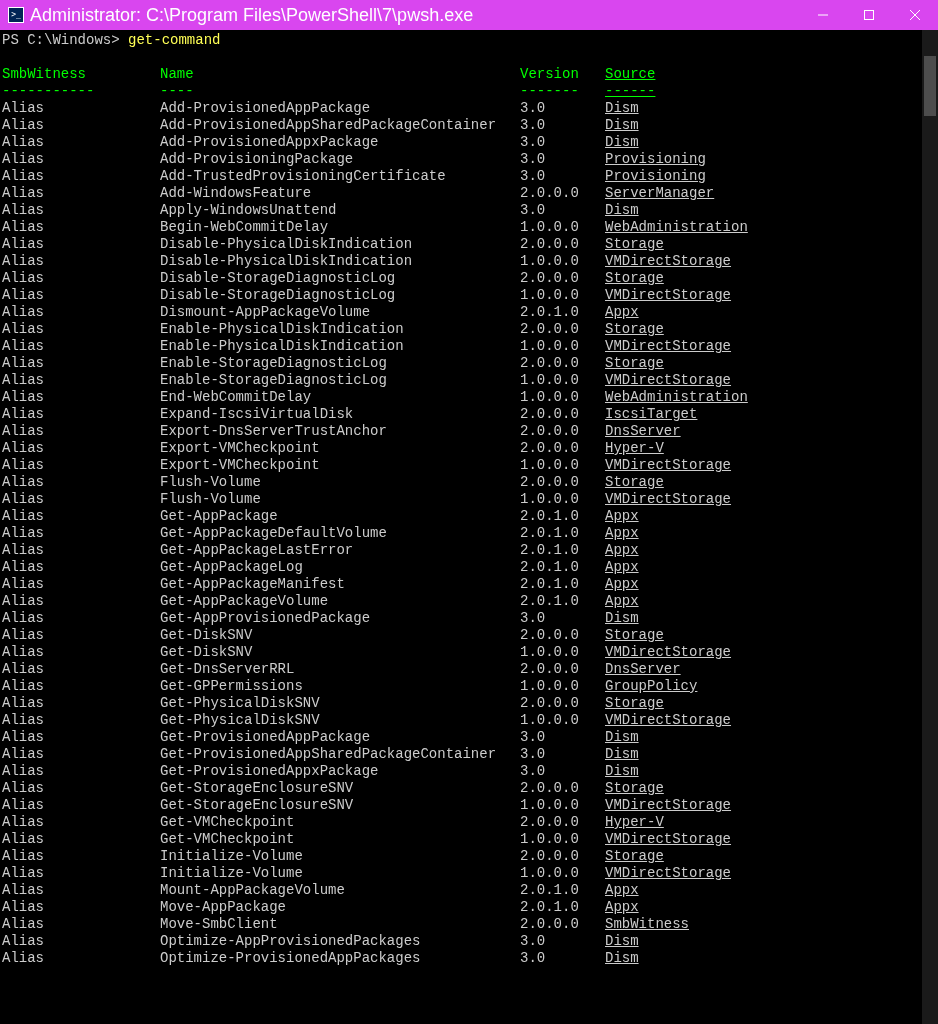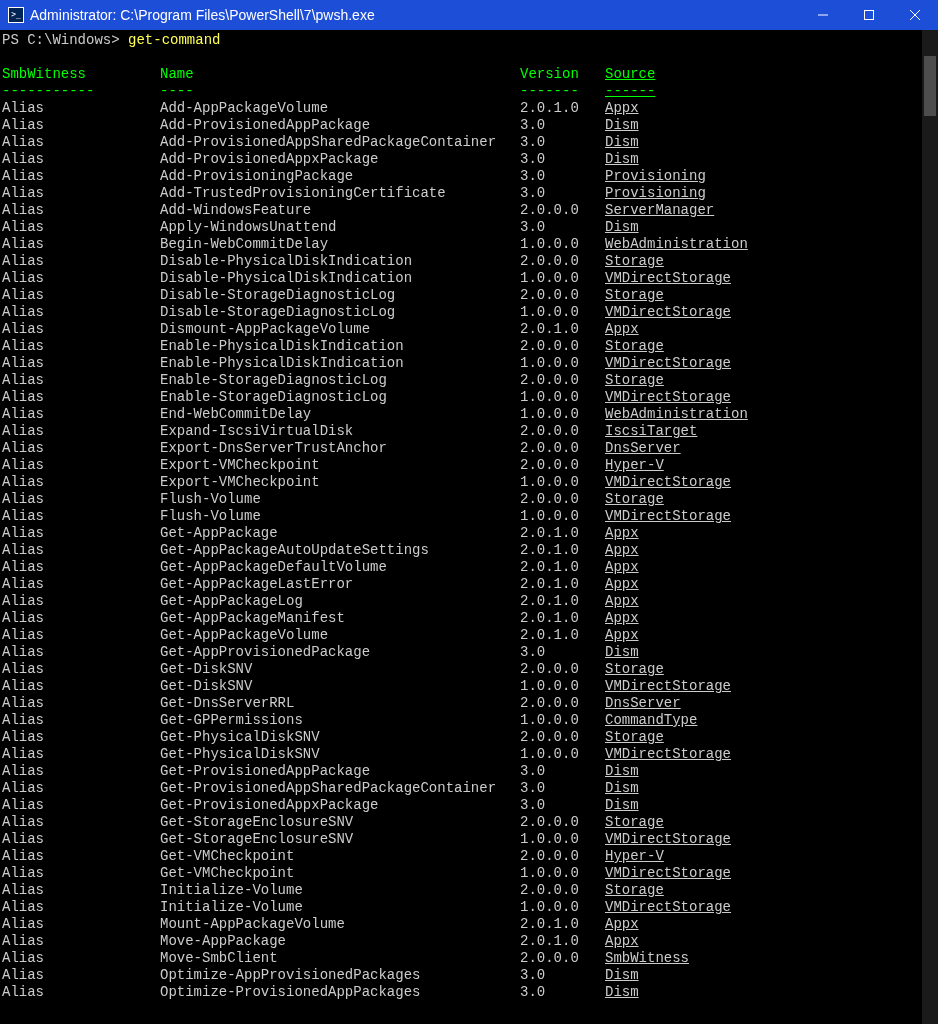--- a/index.html
+++ b/index.html
@@ -7,26 +7,26 @@
     margin: 0; padding: 0;
     width: 938px; height: 1024px;
     background: #000;
     font-family: Consolas, "Courier New", monospace;
     font-size: 14px;
     color: #ccc;
     overflow: hidden;
   }
   .titlebar {
     height: 30px;
-    background: #1d4ed8;
+    background: #d946ef;
     display: flex;
     align-items: center;
     color: #fff;
     font-family: "Segoe UI", sans-serif;
-    font-size: 14px;
+    font-size: 18px;
     user-select: none;
   }
   .titlebar .icon {
     width: 16px; height: 16px;
     margin: 0 6px 0 8px;
     background: #012456;
     border: 1px solid #fff;
     position: relative;
     display: inline-flex;
     align-items: center;
@@ -108,21 +108,20 @@
     </div>
   </div>
 </div>
 
 <div class="terminal">
   <div class="line"><span class="prompt">PS C:\Windows&gt; </span><span class="cmd">get-command</span></div>
   <div class="blank"></div>
   <div class="line hdr"><span class="col-type">SmbWitness</span><span class="col-name">Name</span><span class="col-ver">Version</span><span class="col-src">Source</span></div>
   <div class="line hdr"><span class="col-type">-----------</span><span class="col-name">----</span><span class="col-ver">-------</span><span class="col-src">------</span></div>
   <div id="rows">
-      <div class="line"><span class="col-type">Alias</span><span class="col-name">Add-AppPackageVolume</span><span class="col-ver">2.0.1.0</span><span class="col-src">Appx</span></div>
       <div class="line"><span class="col-type">Alias</span><span class="col-name">Add-ProvisionedAppPackage</span><span class="col-ver">3.0</span><span class="col-src">Dism</span></div>
       <div class="line"><span class="col-type">Alias</span><span class="col-name">Add-ProvisionedAppSharedPackageContainer</span><span class="col-ver">3.0</span><span class="col-src">Dism</span></div>
       <div class="line"><span class="col-type">Alias</span><span class="col-name">Add-ProvisionedAppxPackage</span><span class="col-ver">3.0</span><span class="col-src">Dism</span></div>
       <div class="line"><span class="col-type">Alias</span><span class="col-name">Add-ProvisioningPackage</span><span class="col-ver">3.0</span><span class="col-src">Provisioning</span></div>
       <div class="line"><span class="col-type">Alias</span><span class="col-name">Add-TrustedProvisioningCertificate</span><span class="col-ver">3.0</span><span class="col-src">Provisioning</span></div>
       <div class="line"><span class="col-type">Alias</span><span class="col-name">Add-WindowsFeature</span><span class="col-ver">2.0.0.0</span><span class="col-src">ServerManager</span></div>
       <div class="line"><span class="col-type">Alias</span><span class="col-name">Apply-WindowsUnattend</span><span class="col-ver">3.0</span><span class="col-src">Dism</span></div>
       <div class="line"><span class="col-type">Alias</span><span class="col-name">Begin-WebCommitDelay</span><span class="col-ver">1.0.0.0</span><span class="col-src">WebAdministration</span></div>
       <div class="line"><span class="col-type">Alias</span><span class="col-name">Disable-PhysicalDiskIndication</span><span class="col-ver">2.0.0.0</span><span class="col-src">Storage</span></div>
       <div class="line"><span class="col-type">Alias</span><span class="col-name">Disable-PhysicalDiskIndication</span><span class="col-ver">1.0.0.0</span><span class="col-src">VMDirectStorage</span></div>
@@ -134,31 +133,30 @@
       <div class="line"><span class="col-type">Alias</span><span class="col-name">Enable-StorageDiagnosticLog</span><span class="col-ver">2.0.0.0</span><span class="col-src">Storage</span></div>
       <div class="line"><span class="col-type">Alias</span><span class="col-name">Enable-StorageDiagnosticLog</span><span class="col-ver">1.0.0.0</span><span class="col-src">VMDirectStorage</span></div>
       <div class="line"><span class="col-type">Alias</span><span class="col-name">End-WebCommitDelay</span><span class="col-ver">1.0.0.0</span><span class="col-src">WebAdministration</span></div>
       <div class="line"><span class="col-type">Alias</span><span class="col-name">Expand-IscsiVirtualDisk</span><span class="col-ver">2.0.0.0</span><span class="col-src">IscsiTarget</span></div>
       <div class="line"><span class="col-type">Alias</span><span class="col-name">Export-DnsServerTrustAnchor</span><span class="col-ver">2.0.0.0</span><span class="col-src">DnsServer</span></div>
       <div class="line"><span class="col-type">Alias</span><span class="col-name">Export-VMCheckpoint</span><span class="col-ver">2.0.0.0</span><span class="col-src">Hyper-V</span></div>
       <div class="line"><span class="col-type">Alias</span><span class="col-name">Export-VMCheckpoint</span><span class="col-ver">1.0.0.0</span><span class="col-src">VMDirectStorage</span></div>
       <div class="line"><span class="col-type">Alias</span><span class="col-name">Flush-Volume</span><span class="col-ver">2.0.0.0</span><span class="col-src">Storage</span></div>
       <div class="line"><span class="col-type">Alias</span><span class="col-name">Flush-Volume</span><span class="col-ver">1.0.0.0</span><span class="col-src">VMDirectStorage</span></div>
       <div class="line"><span class="col-type">Alias</span><span class="col-name">Get-AppPackage</span><span class="col-ver">2.0.1.0</span><span class="col-src">Appx</span></div>
-      <div class="line"><span class="col-type">Alias</span><span class="col-name">Get-AppPackageAutoUpdateSettings</span><span class="col-ver">2.0.1.0</span><span class="col-src">Appx</span></div>
       <div class="line"><span class="col-type">Alias</span><span class="col-name">Get-AppPackageDefaultVolume</span><span class="col-ver">2.0.1.0</span><span class="col-src">Appx</span></div>
       <div class="line"><span class="col-type">Alias</span><span class="col-name">Get-AppPackageLastError</span><span class="col-ver">2.0.1.0</span><span class="col-src">Appx</span></div>
       <div class="line"><span class="col-type">Alias</span><span class="col-name">Get-AppPackageLog</span><span class="col-ver">2.0.1.0</span><span class="col-src">Appx</span></div>
       <div class="line"><span class="col-type">Alias</span><span class="col-name">Get-AppPackageManifest</span><span class="col-ver">2.0.1.0</span><span class="col-src">Appx</span></div>
       <div class="line"><span class="col-type">Alias</span><span class="col-name">Get-AppPackageVolume</span><span class="col-ver">2.0.1.0</span><span class="col-src">Appx</span></div>
       <div class="line"><span class="col-type">Alias</span><span class="col-name">Get-AppProvisionedPackage</span><span class="col-ver">3.0</span><span class="col-src">Dism</span></div>
       <div class="line"><span class="col-type">Alias</span><span class="col-name">Get-DiskSNV</span><span class="col-ver">2.0.0.0</span><span class="col-src">Storage</span></div>
       <div class="line"><span class="col-type">Alias</span><span class="col-name">Get-DiskSNV</span><span class="col-ver">1.0.0.0</span><span class="col-src">VMDirectStorage</span></div>
       <div class="line"><span class="col-type">Alias</span><span class="col-name">Get-DnsServerRRL</span><span class="col-ver">2.0.0.0</span><span class="col-src">DnsServer</span></div>
-      <div class="line"><span class="col-type">Alias</span><span class="col-name">Get-GPPermissions</span><span class="col-ver">1.0.0.0</span><span class="col-src">CommandType</span></div>
+      <div class="line"><span class="col-type">Alias</span><span class="col-name">Get-GPPermissions</span><span class="col-ver">1.0.0.0</span><span class="col-src">GroupPolicy</span></div>
       <div class="line"><span class="col-type">Alias</span><span class="col-name">Get-PhysicalDiskSNV</span><span class="col-ver">2.0.0.0</span><span class="col-src">Storage</span></div>
       <div class="line"><span class="col-type">Alias</span><span class="col-name">Get-PhysicalDiskSNV</span><span class="col-ver">1.0.0.0</span><span class="col-src">VMDirectStorage</span></div>
       <div class="line"><span class="col-type">Alias</span><span class="col-name">Get-ProvisionedAppPackage</span><span class="col-ver">3.0</span><span class="col-src">Dism</span></div>
       <div class="line"><span class="col-type">Alias</span><span class="col-name">Get-ProvisionedAppSharedPackageContainer</span><span class="col-ver">3.0</span><span class="col-src">Dism</span></div>
       <div class="line"><span class="col-type">Alias</span><span class="col-name">Get-ProvisionedAppxPackage</span><span class="col-ver">3.0</span><span class="col-src">Dism</span></div>
       <div class="line"><span class="col-type">Alias</span><span class="col-name">Get-StorageEnclosureSNV</span><span class="col-ver">2.0.0.0</span><span class="col-src">Storage</span></div>
       <div class="line"><span class="col-type">Alias</span><span class="col-name">Get-StorageEnclosureSNV</span><span class="col-ver">1.0.0.0</span><span class="col-src">VMDirectStorage</span></div>
       <div class="line"><span class="col-type">Alias</span><span class="col-name">Get-VMCheckpoint</span><span class="col-ver">2.0.0.0</span><span class="col-src">Hyper-V</span></div>
       <div class="line"><span class="col-type">Alias</span><span class="col-name">Get-VMCheckpoint</span><span class="col-ver">1.0.0.0</span><span class="col-src">VMDirectStorage</span></div>
       <div class="line"><span class="col-type">Alias</span><span class="col-name">Initialize-Volume</span><span class="col-ver">2.0.0.0</span><span class="col-src">Storage</span></div>

